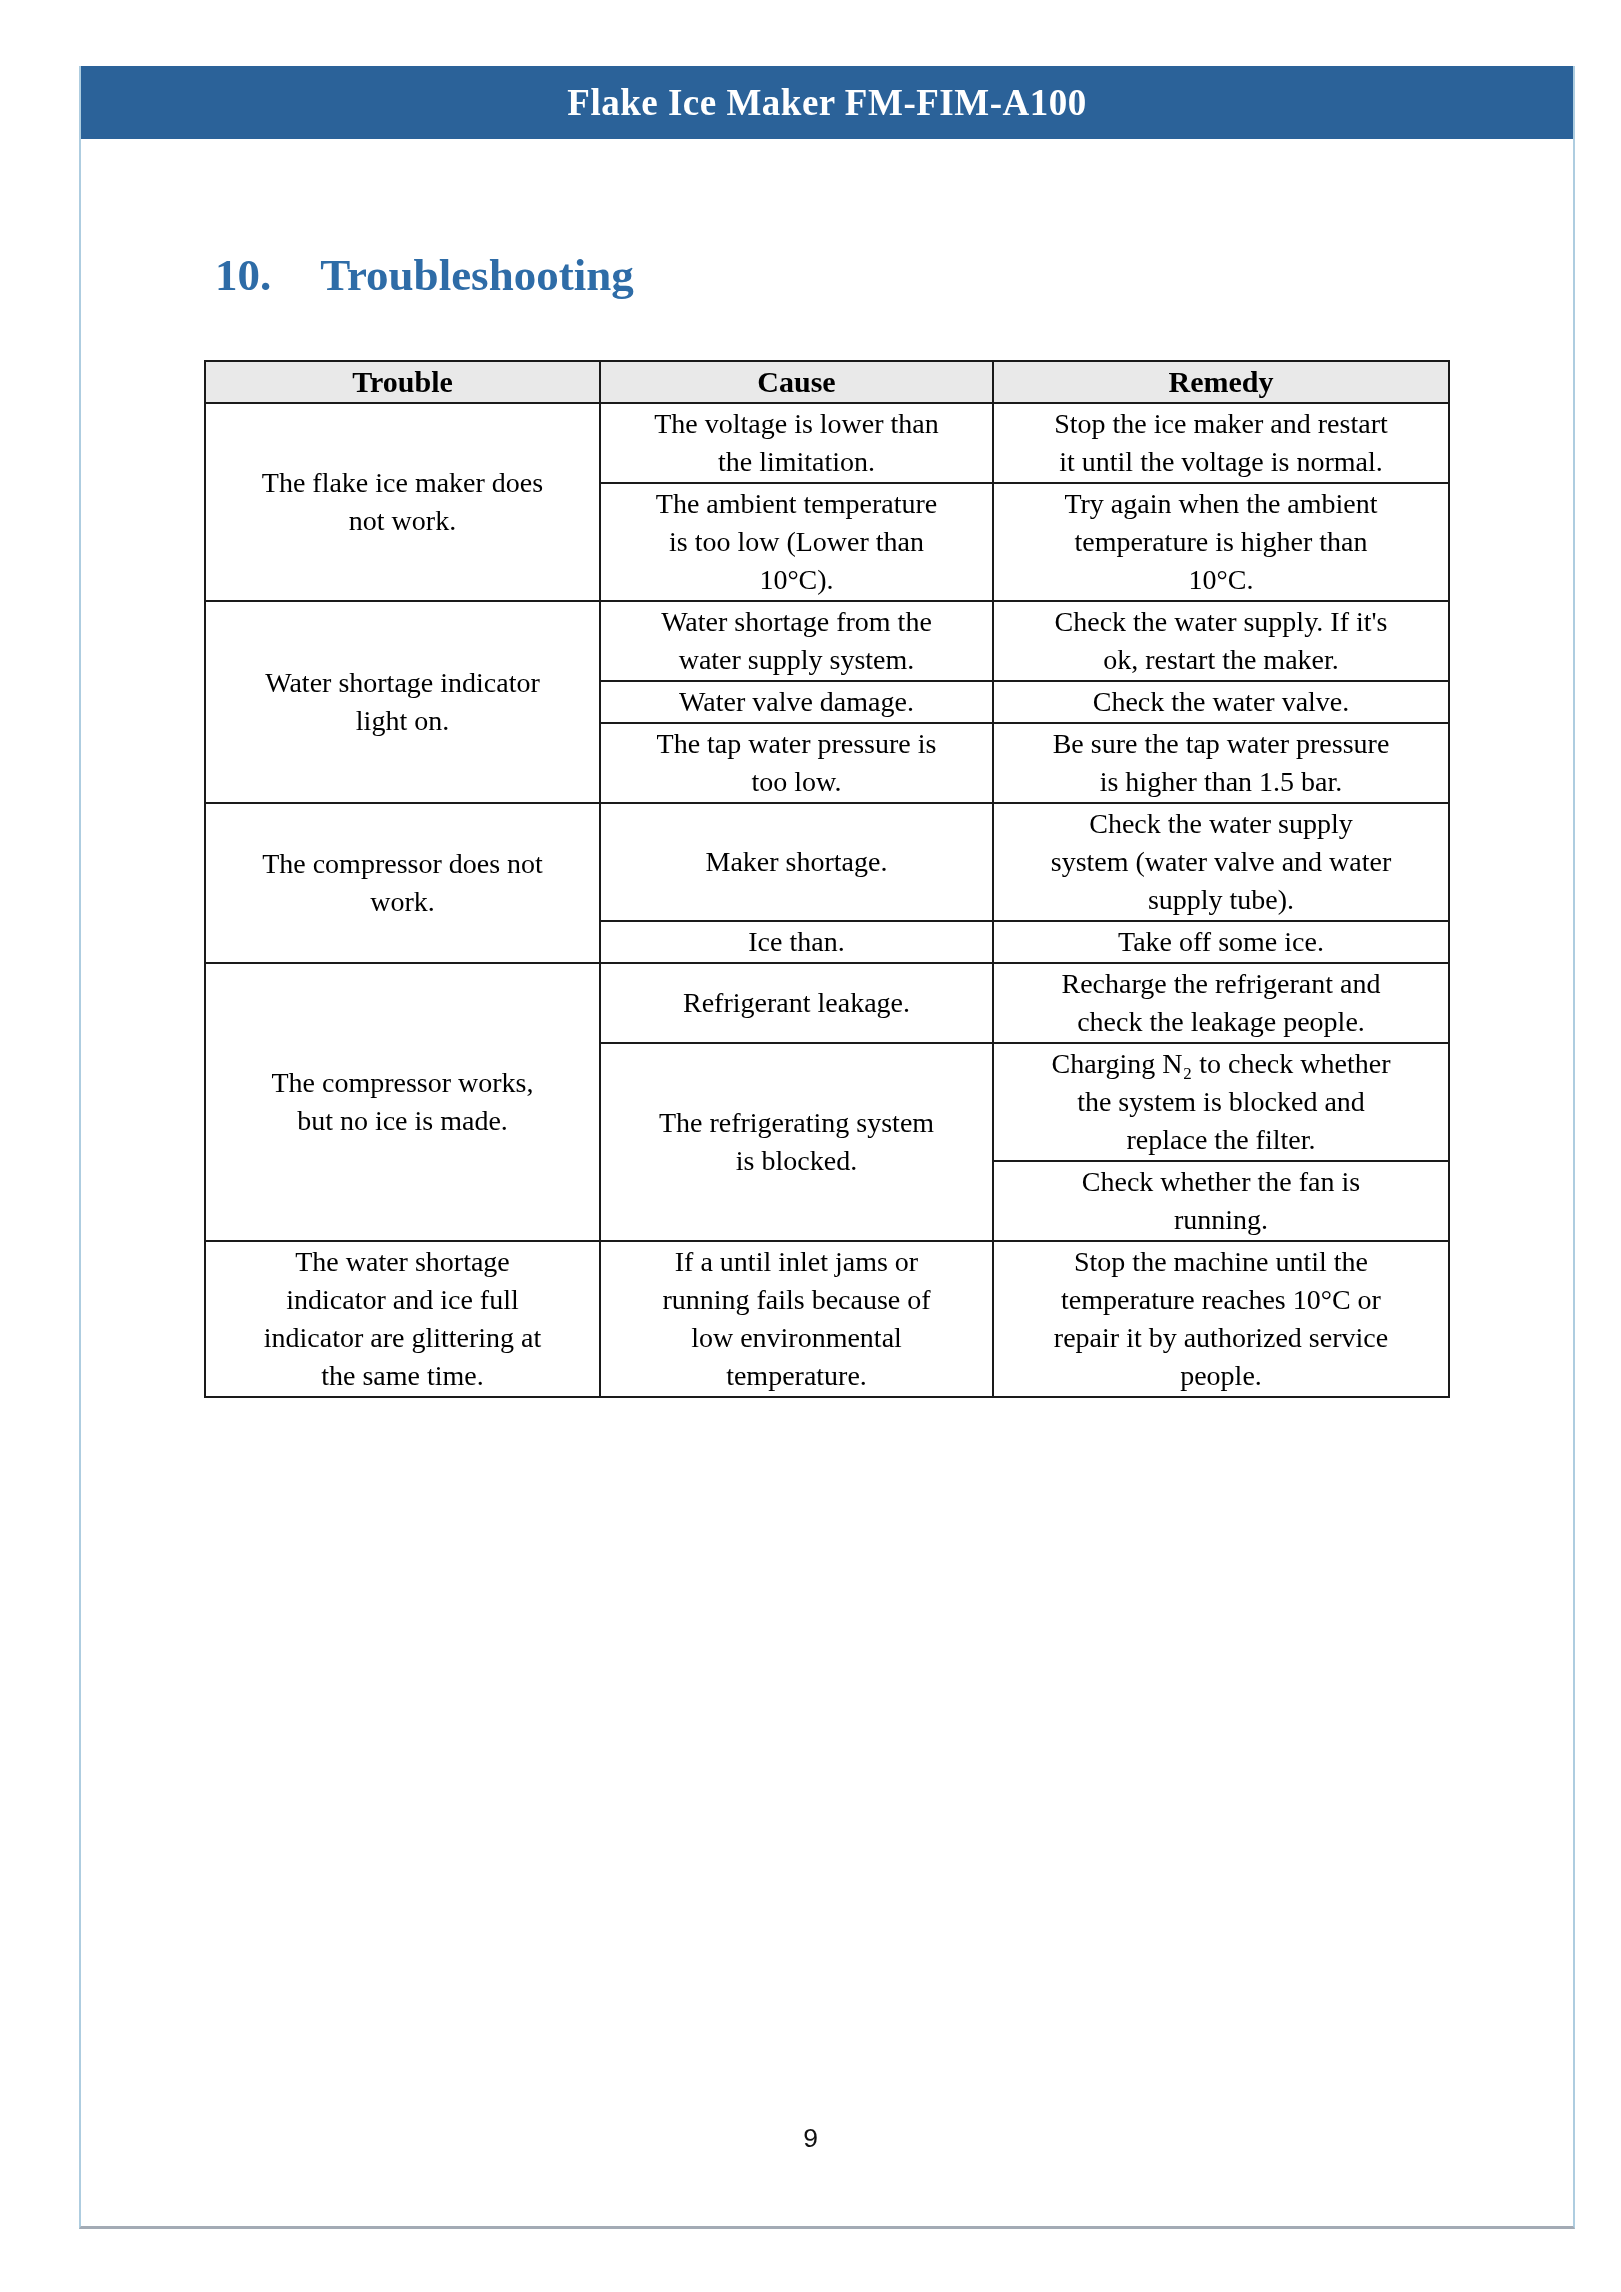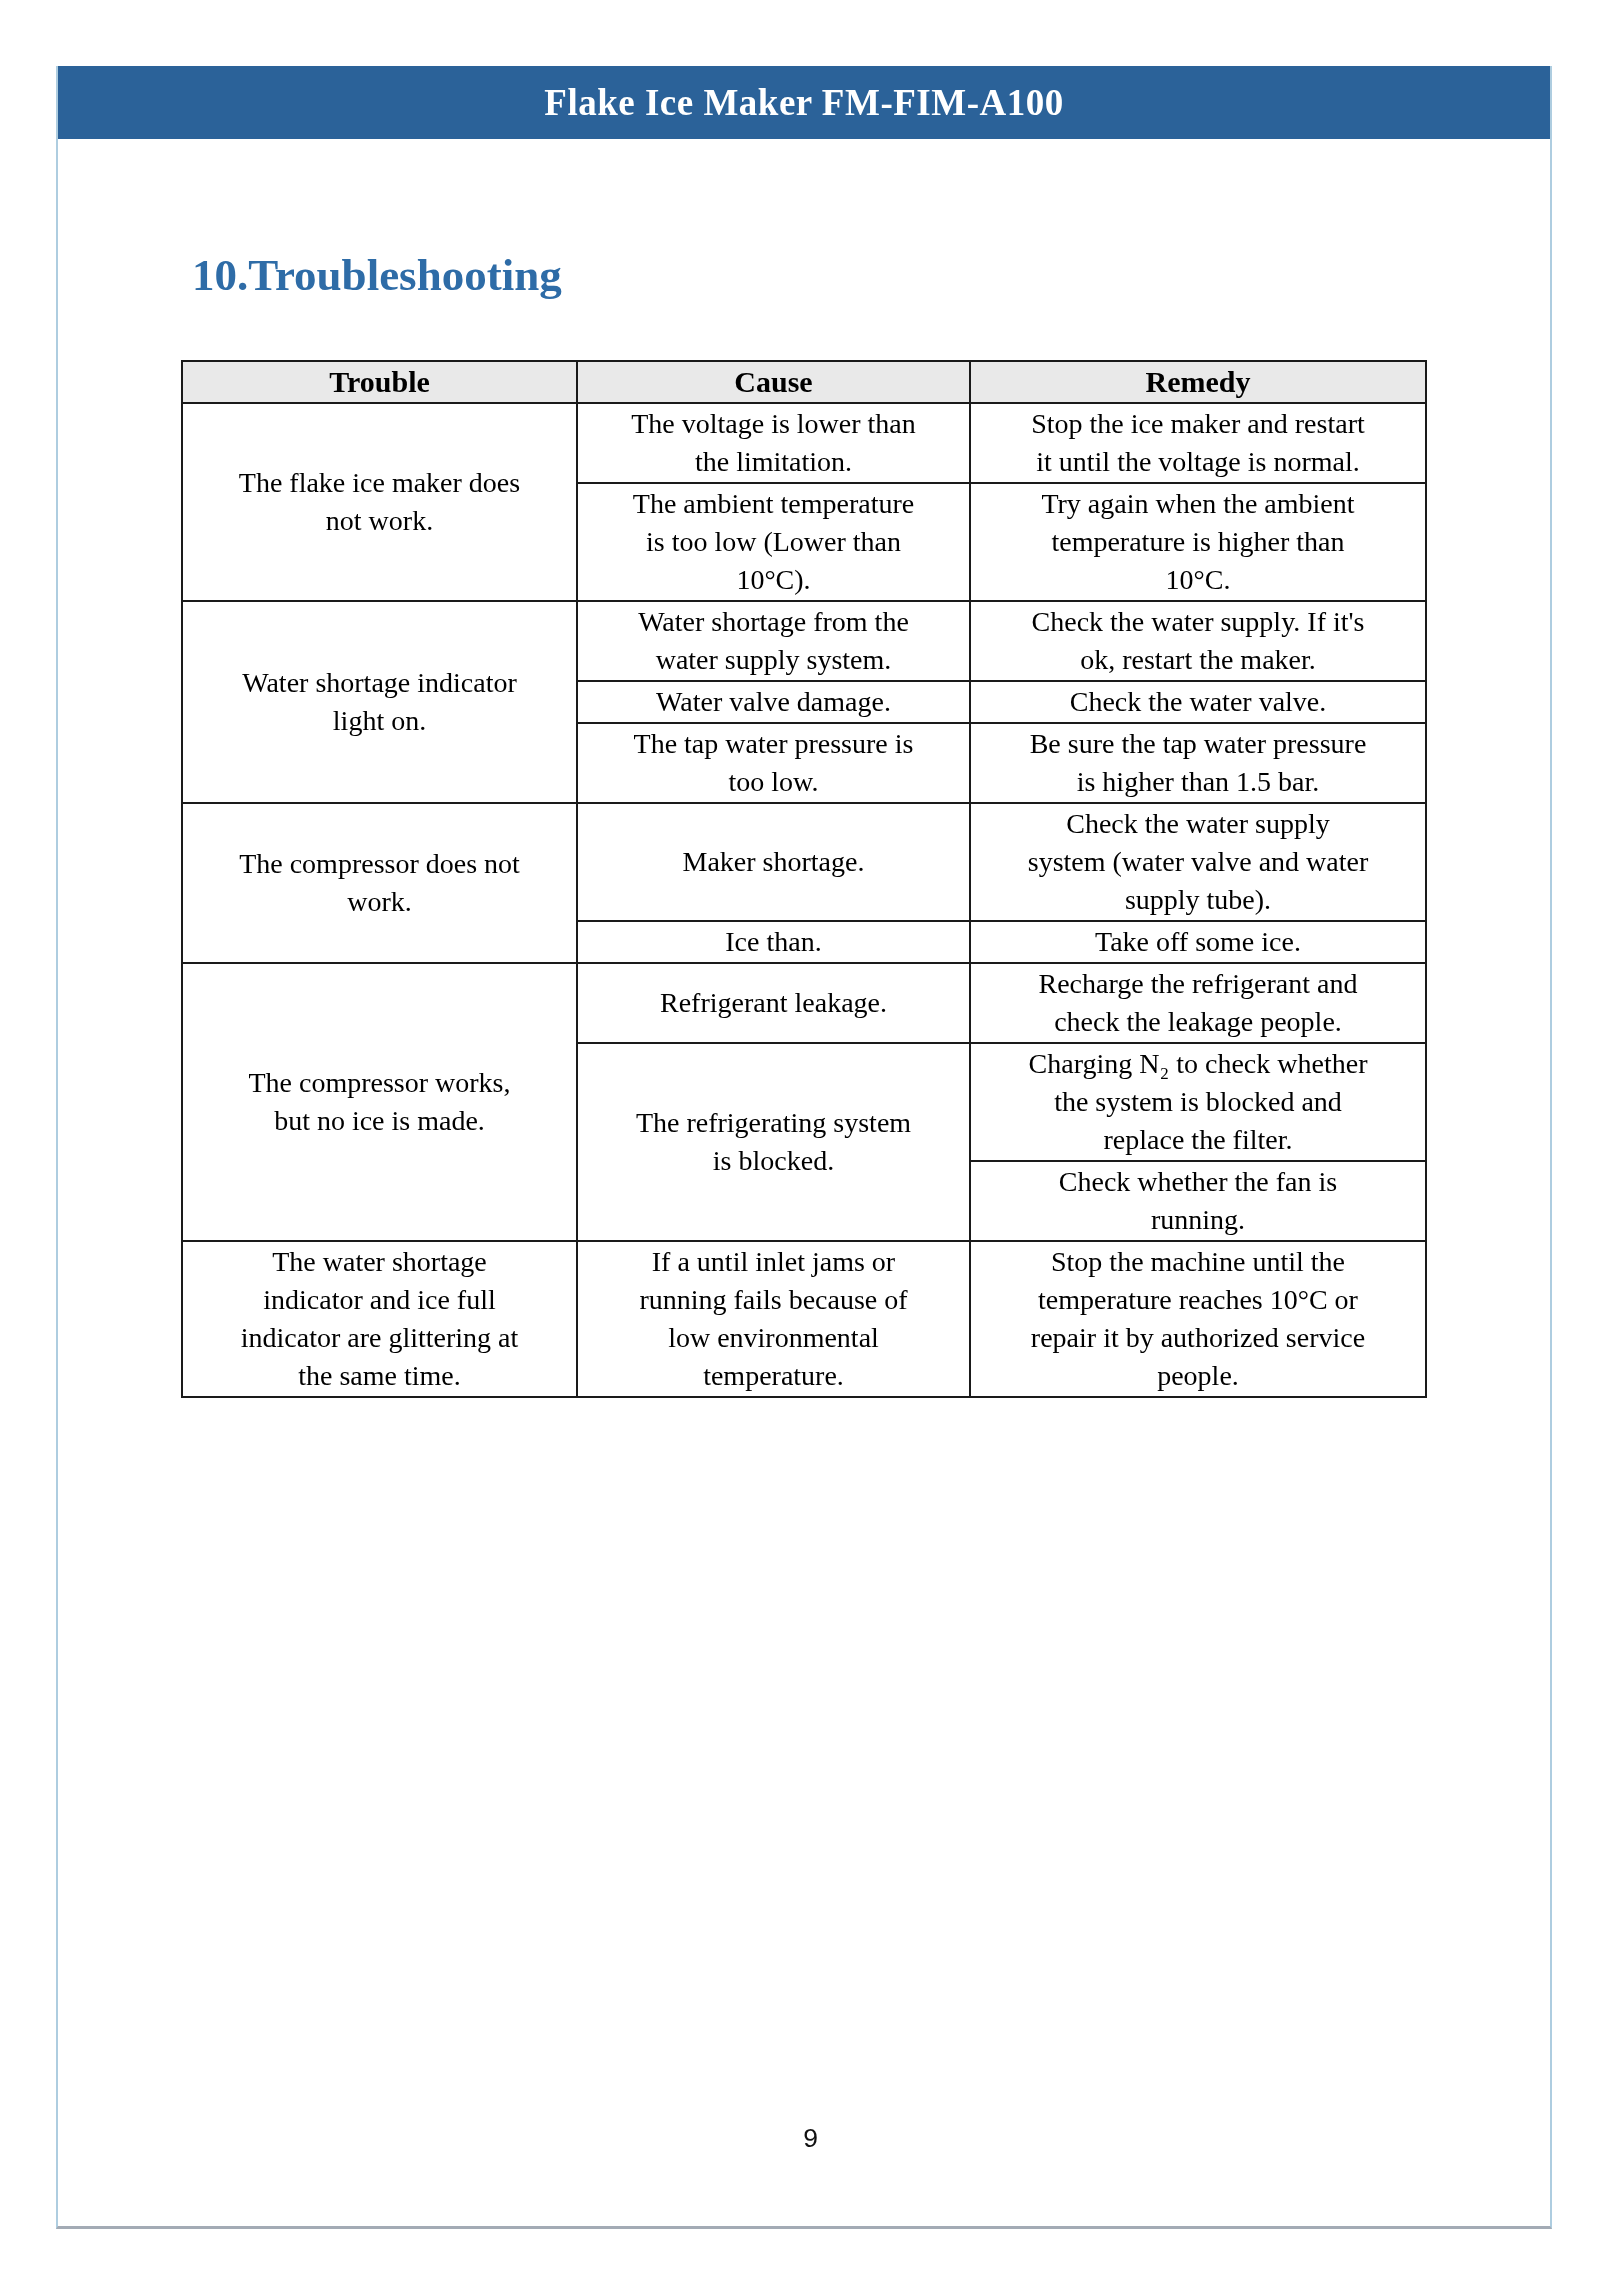--- a/index.html
+++ b/index.html
@@ -7,21 +7,21 @@
     position: relative;
     width: 1621px;
     height: 2293px;
     background: #ffffff;
     overflow: hidden;
     font-family: "Liberation Serif", "DejaVu Serif", serif;
     color: #000000;
   }
   .frame {
     position: absolute;
-    left: 56px;
+    left: 79px;
     top: 66px;
     width: 1496px;
     height: 2163px;
     box-sizing: border-box;
     border-left: 2px solid var(--page-border, #aecde0);
     border-right: 2px solid var(--page-border, #aecde0);
     border-bottom: 3.9px solid var(--footer-line, #a3abb5);
     background: #ffffff;
   }
   .titlebar {
@@ -35,20 +35,21 @@
   .titlebar .title-text {
     color: var(--header-text, #ffffff);
     font-size: 37px;
     font-weight: bold;
     letter-spacing: 0.5px;
   }
   .section-heading {
     margin: 110px 0 0 134px;
     display: flex;
     align-items: center;
+    gap: 49px;
     color: var(--heading, #2e6ca7);
     font-size: 45px;
     font-weight: bold;
   }
   table.ts {
     margin: 59px 0 0 123px;
     border-collapse: collapse;
     table-layout: fixed;
     width: 1244px;
     font-size: 28px;

